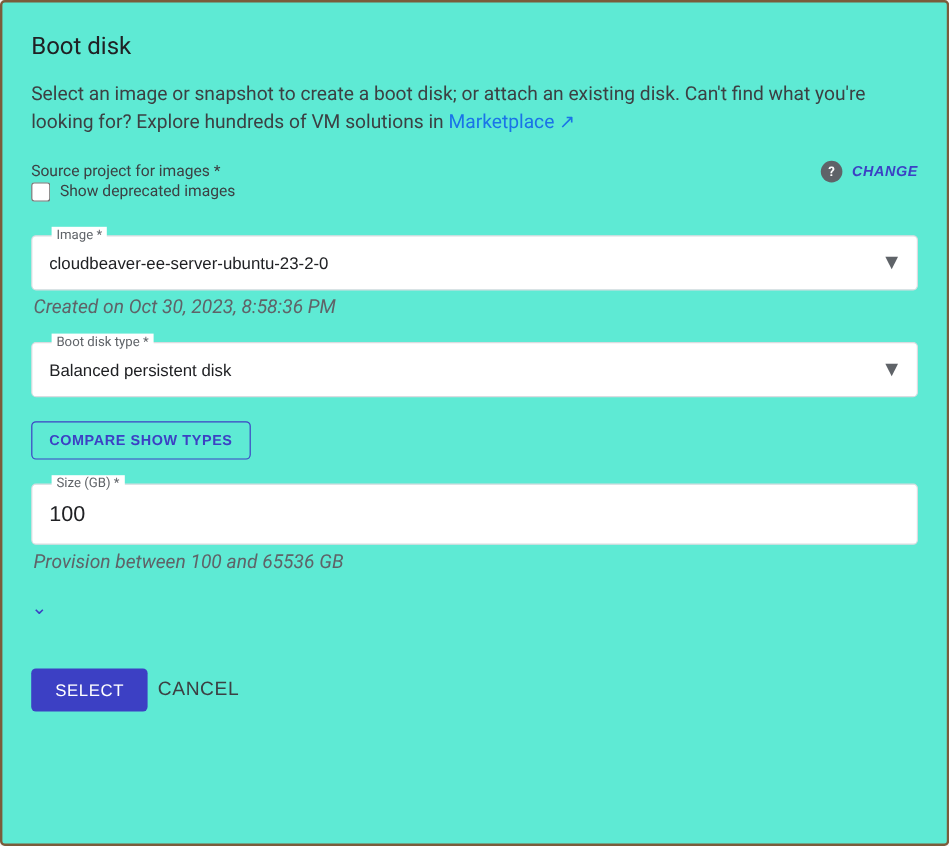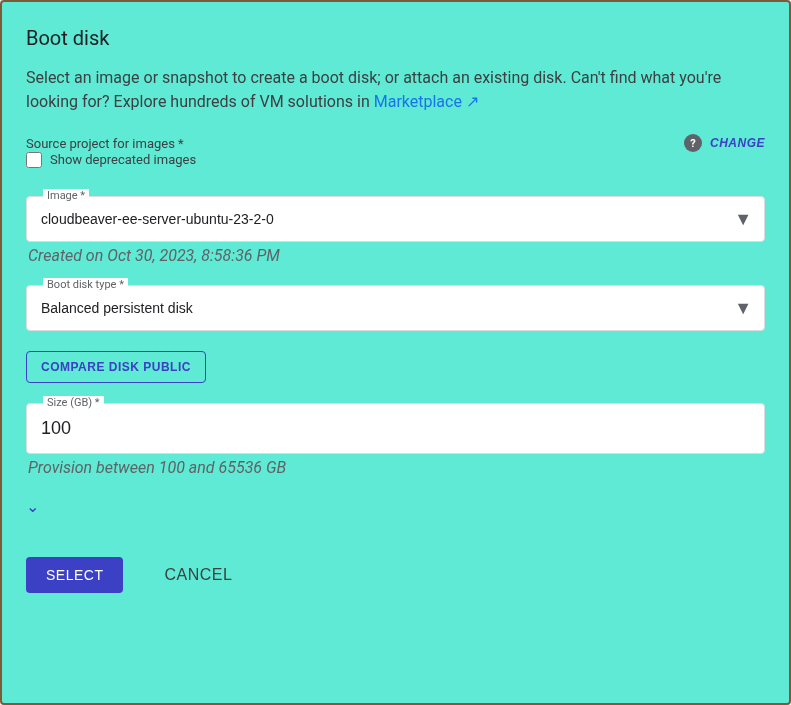--- a/index.html
+++ b/index.html
@@ -188,21 +188,21 @@
     }
     .advanced-label {
       font-size: 12px;
       font-weight: 600;
       color: #3c40c4;
       letter-spacing: 0.5px;
     }
     .actions {
       display: flex;
       align-items: center;
-      gap: 33px;
+      gap: 0;
       margin-top: 8px;
     }
     .btn-select {
       background: #3c40c4;
       color: #fff;
       border: none;
       border-radius: 4px;
       padding: 10px 20px;
       font-size: 14px;
       font-weight: 500;
@@ -257,21 +257,21 @@
   </div>
 
   <div class="field-group">
     <div class="field-wrapper">
       <span class="field-label">Boot disk type *</span>
       <select class="field-select"><option selected="">Balanced persistent disk</option><option>SSD persistent disk</option><option>Standard persistent disk</option></select>
       <span class="select-arrow">▼</span>
     </div>
   </div>
 
-  <button class="compare-btn">COMPARE DISK PUBLIC</button>
+  <button class="compare-btn">COMPARE SHOW TYPES</button>
 
   <div class="field-group">
     <div class="field-wrapper">
       <span class="field-label">Size (GB) *</span>
       <input type="text" class="size-input" value="100" style="">
     </div>
     <div class="field-hint">Provision between 100 and 65536 GB</div>
   </div>
 
   <div class="advanced-row">

